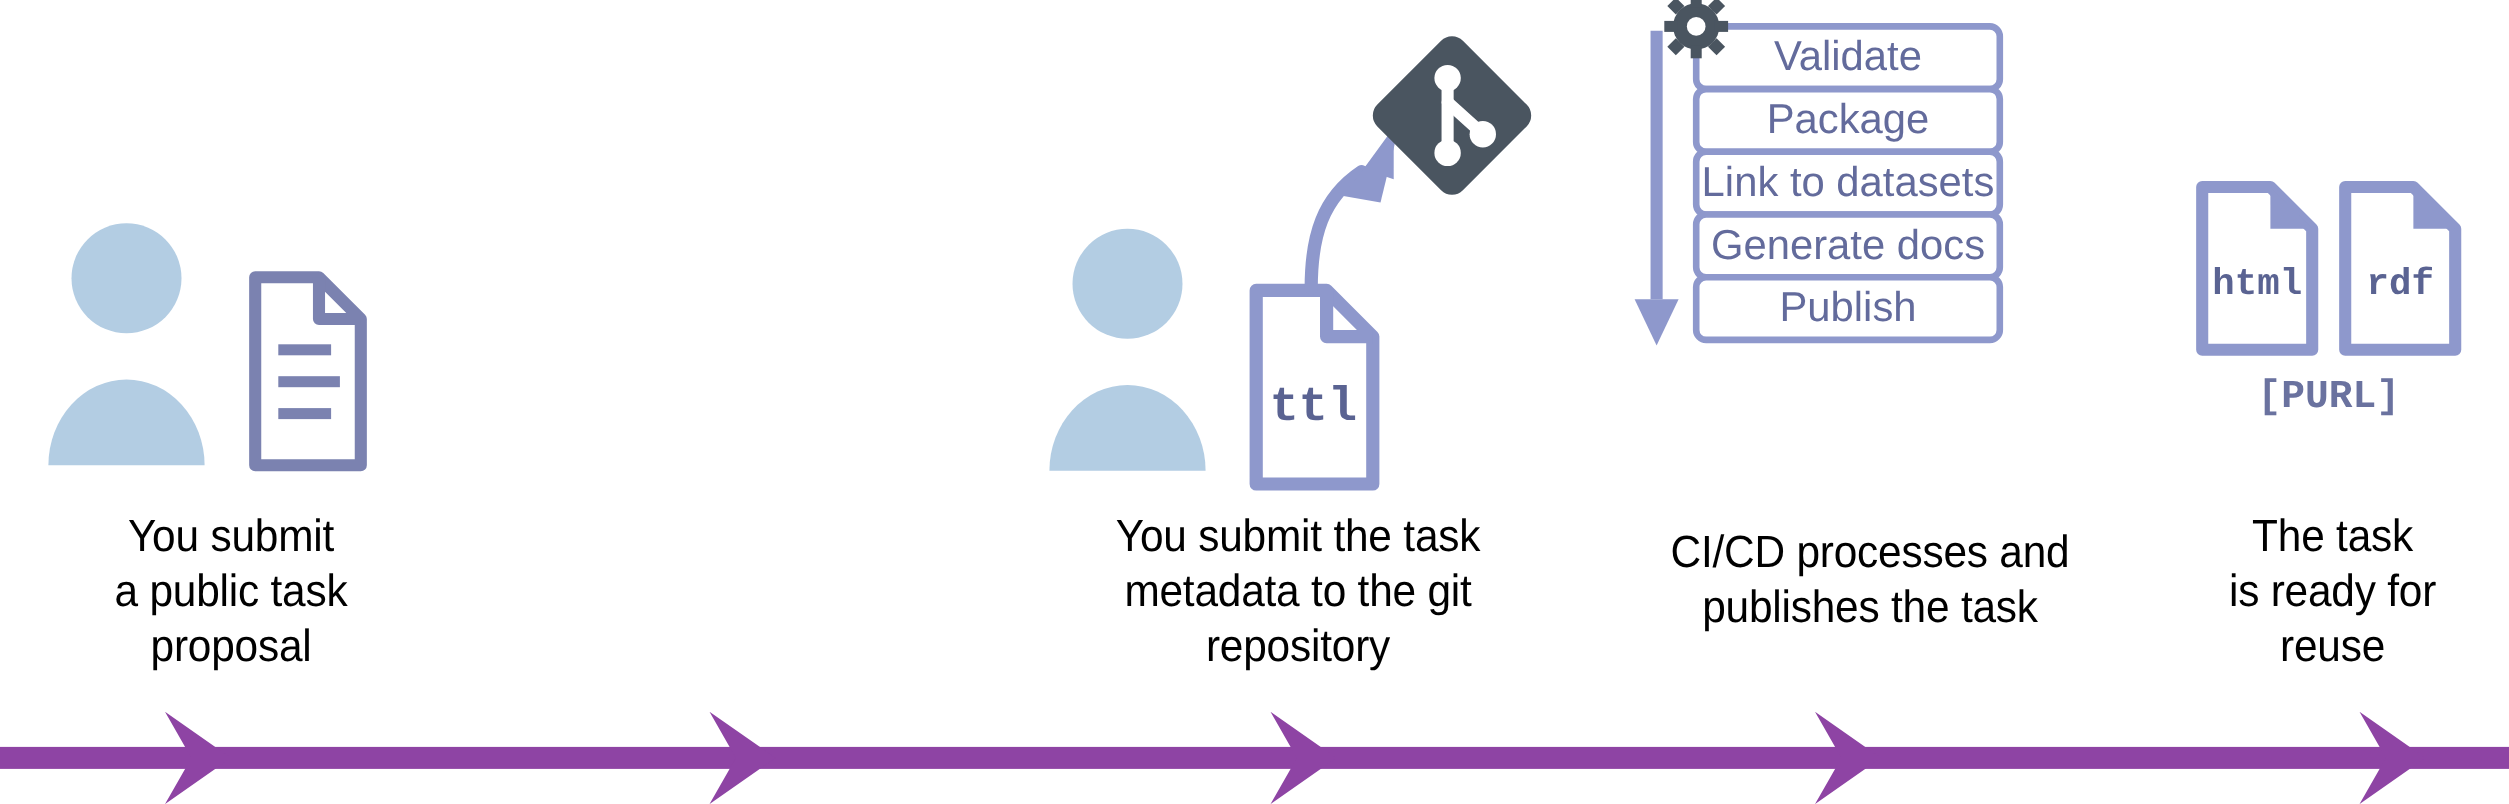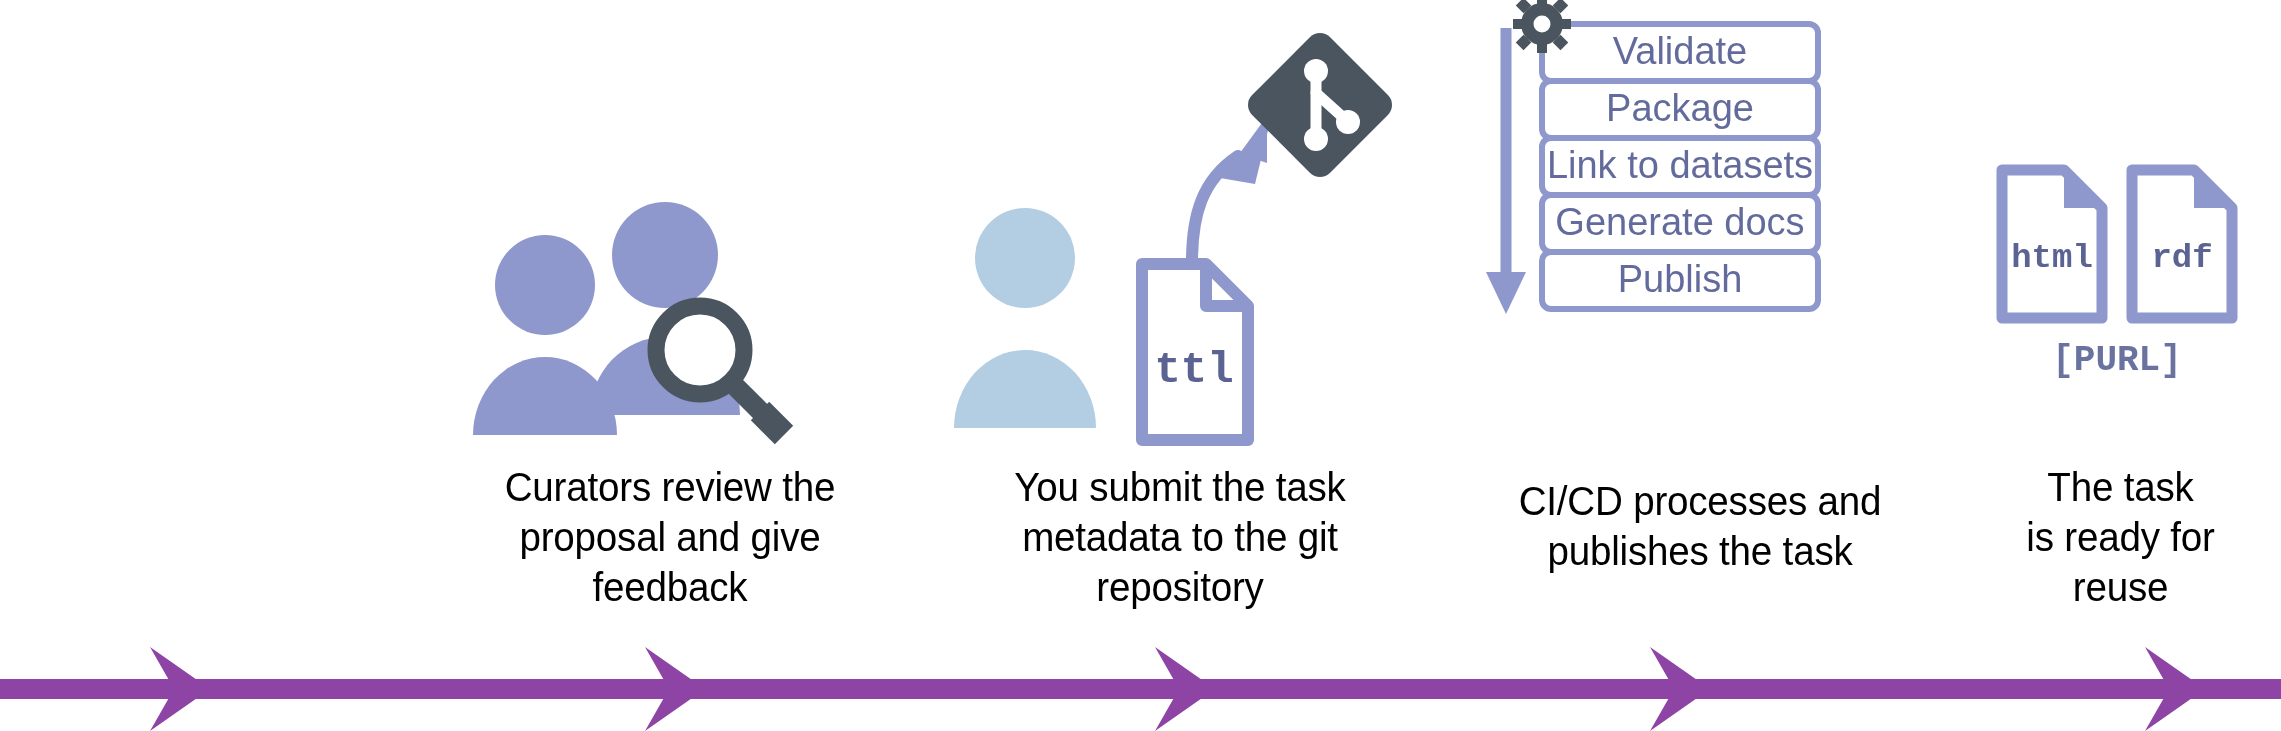--- a/index.html
+++ b/index.html
@@ -66,42 +66,41 @@
     height: 90px;
   }
 
   svg { display: block; overflow: visible; }
 </style>
 </head>
 <body>
 
 <div id="diagram">
 
-
-  <div class="step" id="step2">
-    <div class="art">
-      <svg width="500" height="460" viewBox="0 0 500 460">
-        <g>
-
-          <circle cx="245" cy="255" r="53" fill="#8e98cc"></circle>
-          <path d="M170 415 a75 78 0 0 1 150 0 z" fill="#8e98cc"></path>
-
-          <circle cx="125" cy="285" r="50" fill="#8e98cc"></circle>
-          <path d="M53 435 a72 78 0 0 1 144 0 z" fill="#8e98cc"></path>
-        </g>
-
-        <g>
-          <circle cx="280" cy="350" r="44" fill="#ffffff" stroke="#4a5560" stroke-width="17"></circle>
-          <line x1="311" y1="382" x2="349" y2="420" stroke="#4a5560" stroke-width="20" stroke-linecap="butt"></line>
-          <line x1="340" y1="411" x2="364" y2="435" stroke="#4a5560" stroke-width="26" stroke-linecap="butt"></line>
-        </g>
-      </svg>
-    </div>
-    <div class="caption">Curators review the<br>proposal and give<br>feedback</div>
-  </div>
+  <div class="step" id="step1">
+    <div class="art">
+      <svg width="420" height="460" viewBox="0 0 420 460">
+
+        <g>
+          <circle cx="115" cy="253" r="50" fill="#b3cde3"></circle>
+          <path d="M44 423 a71 78 0 0 1 142 0 z" fill="#b3cde3"></path>
+        </g>
+
+        <g>
+          <path d="M232 252 h58 l38 38 v133 h-96 z" fill="#ffffff" stroke="#7b82b0" stroke-width="11" stroke-linejoin="round"></path>
+          <path d="M290 252 v38 h38" fill="none" stroke="#7b82b0" stroke-width="11" stroke-linejoin="round"></path>
+          <rect x="253" y="313" width="48" height="10" fill="#7b82b0"></rect>
+          <rect x="253" y="342" width="56" height="10" fill="#7b82b0"></rect>
+          <rect x="253" y="371" width="48" height="10" fill="#7b82b0"></rect>
+        </g>
+      </svg>
+    </div>
+    <div class="caption">You submit<br>a public task<br>proposal</div>
+  </div>
+
 
   <div class="step" id="step3">
     <div class="art">
       <svg width="520" height="460" viewBox="0 0 520 460">
 
         <g>
           <circle cx="105" cy="258" r="50" fill="#b3cde3"></circle>
           <path d="M34 428 a71 78 0 0 1 142 0 z" fill="#b3cde3"></path>
         </g>
 

